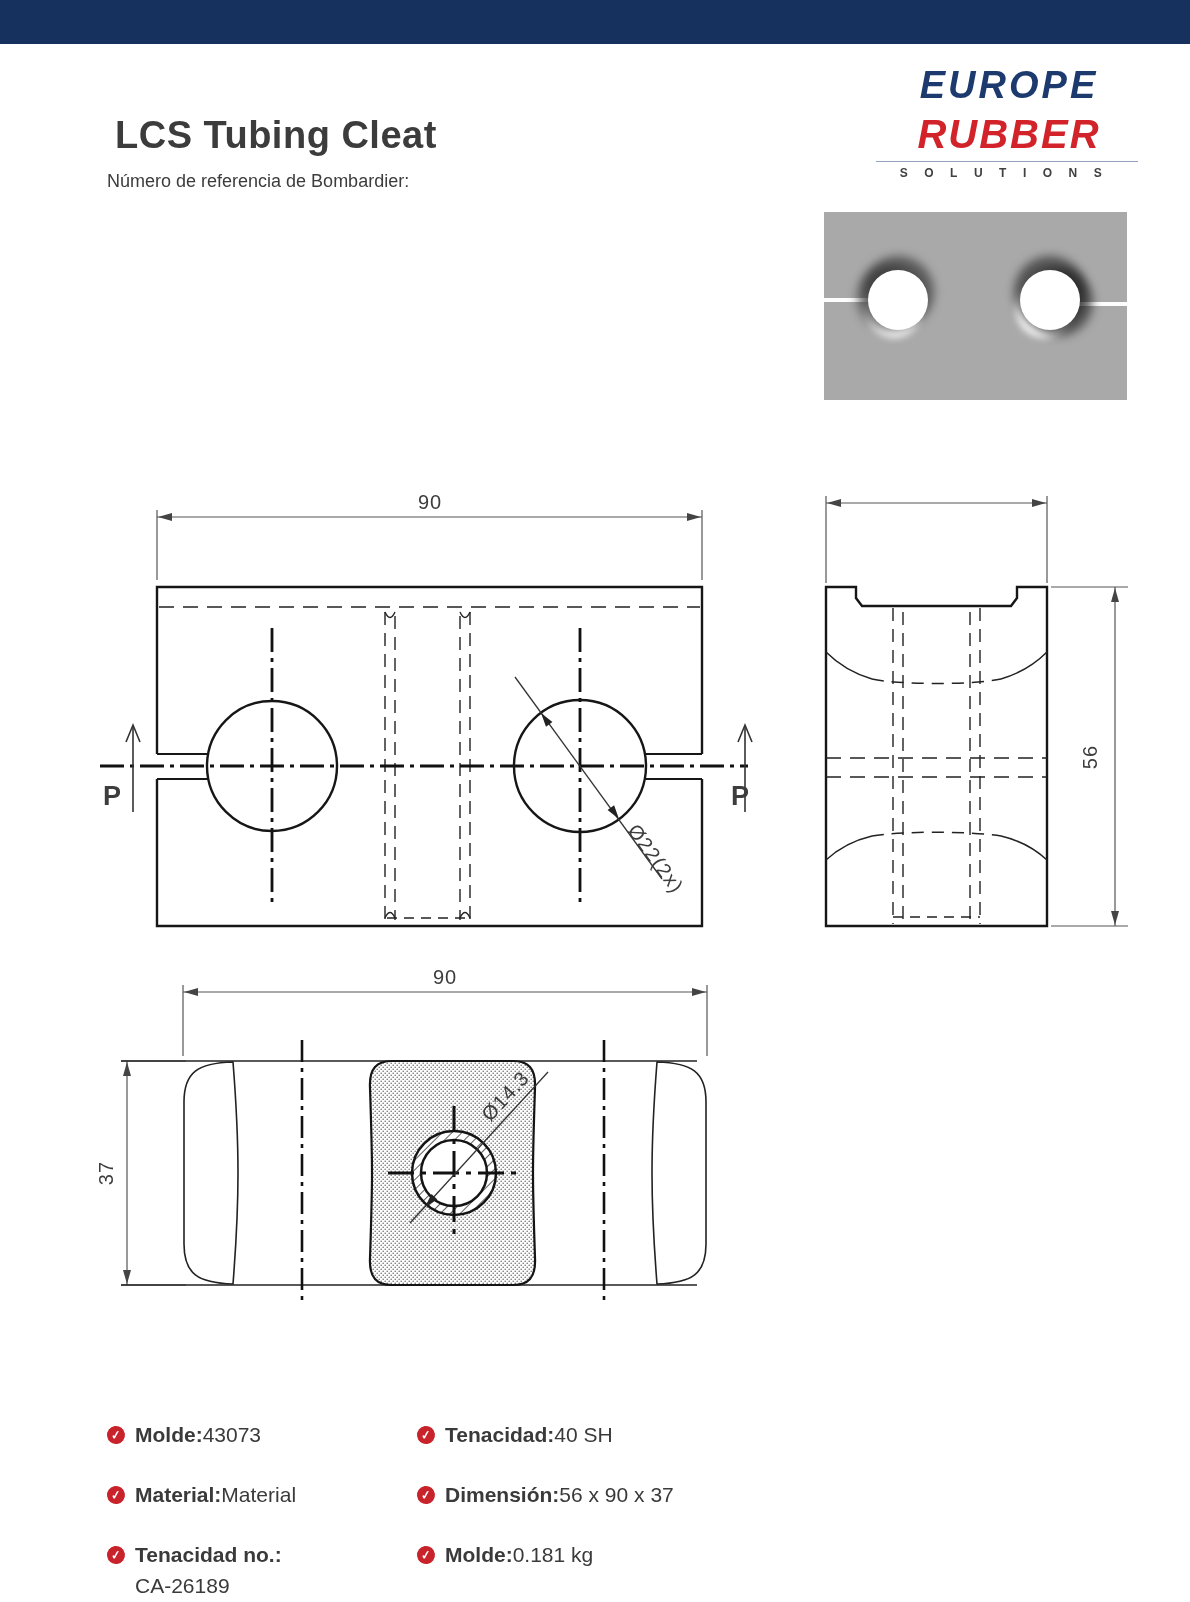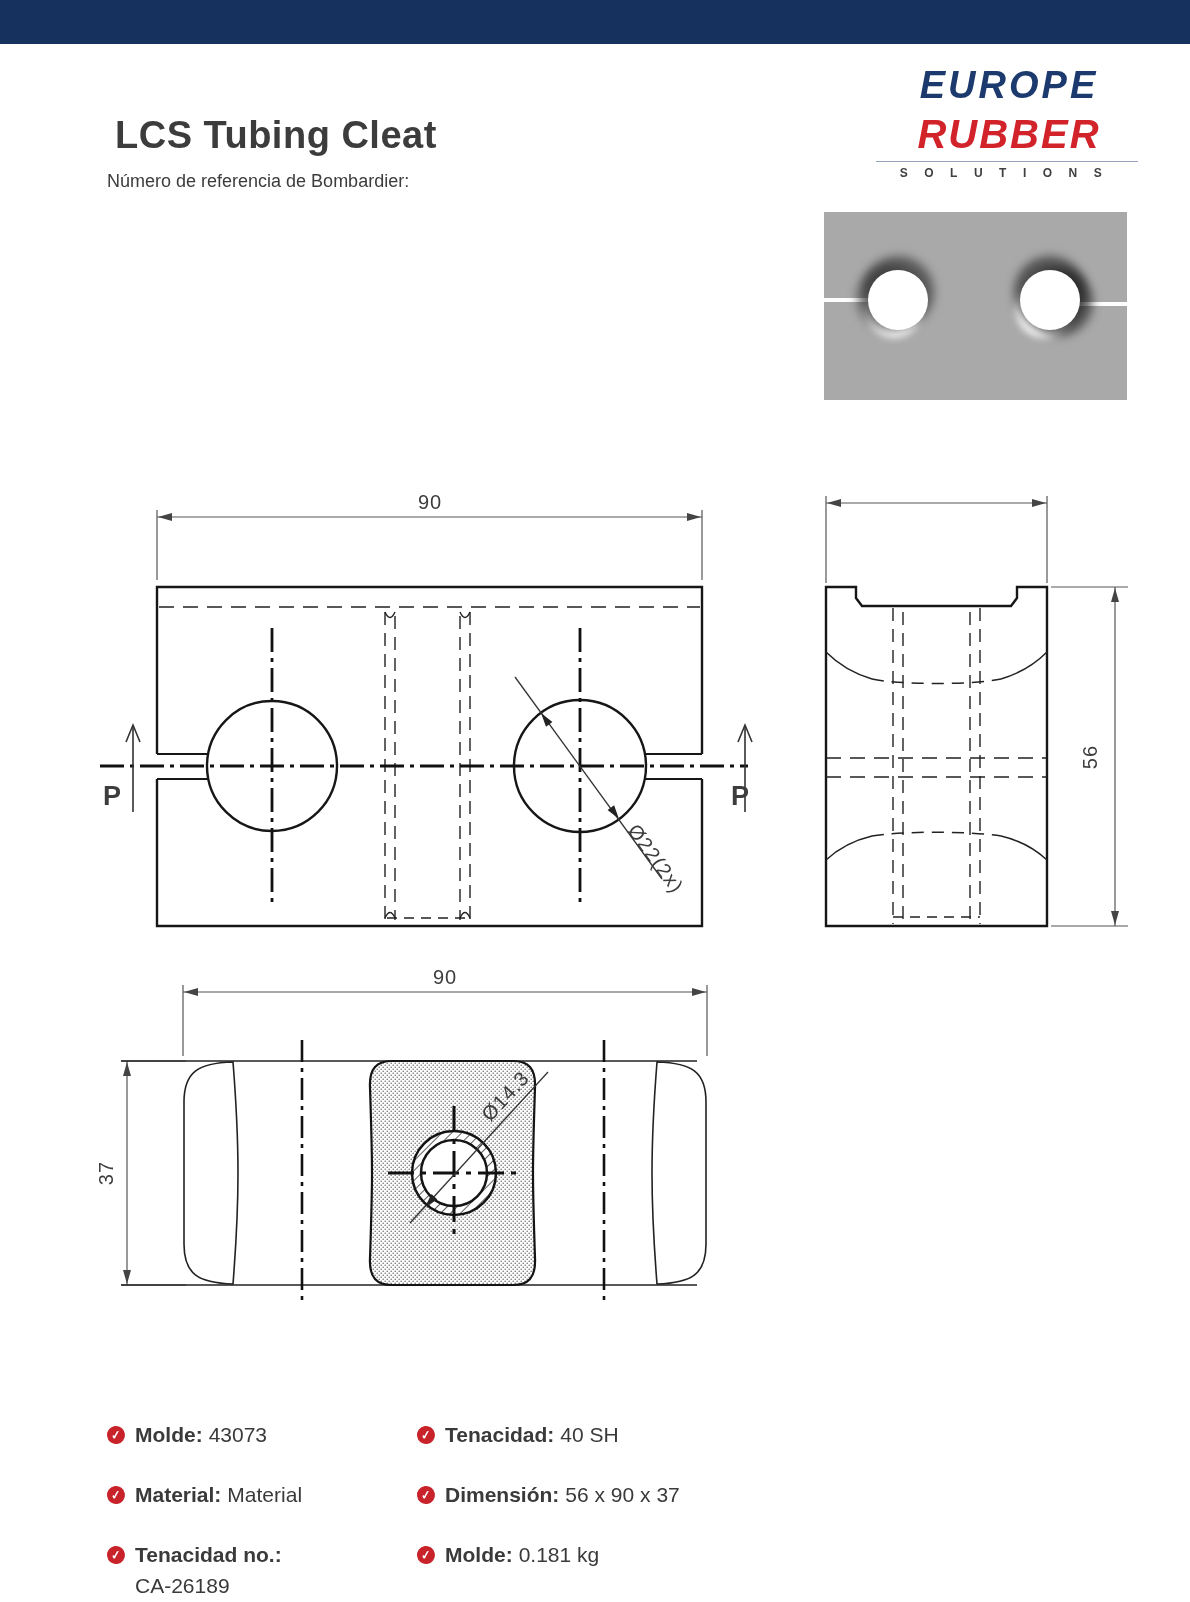--- a/index.html
+++ b/index.html
@@ -32,21 +32,21 @@
   .dwg{position:absolute;}
   .dwg text{font-family:"Liberation Sans",sans-serif;fill:#3d3d3d;}
   .dimtxt{font-size:20px;letter-spacing:1px;}
   .ptxt{font-size:27px;font-weight:700;fill:#141414;}
   
   .spec-item{position:absolute;display:flex;align-items:flex-start;font-size:21px;color:#3a3a3a;}
   .badge{flex:0 0 auto;width:18px;height:18px;margin:3px 10px 0 0;border-radius:50%;
          background:#c8232b;color:#fff;font-size:12px;line-height:18px;text-align:center;
          transform:rotate(-8deg);font-weight:700;}
   .spec-text b{font-weight:700;}
-  .spec-text .val{margin-left:6px;}
+  .spec-text .val{margin-left:0;}
   .spec-item.stacked .spec-text .val{display:block;margin-left:0;margin-top:7px;}
 </style>
 </head>
 <body>
 
 <div class="page">
 
   <div class="topbar"></div>
 
   <div class="title-block">

